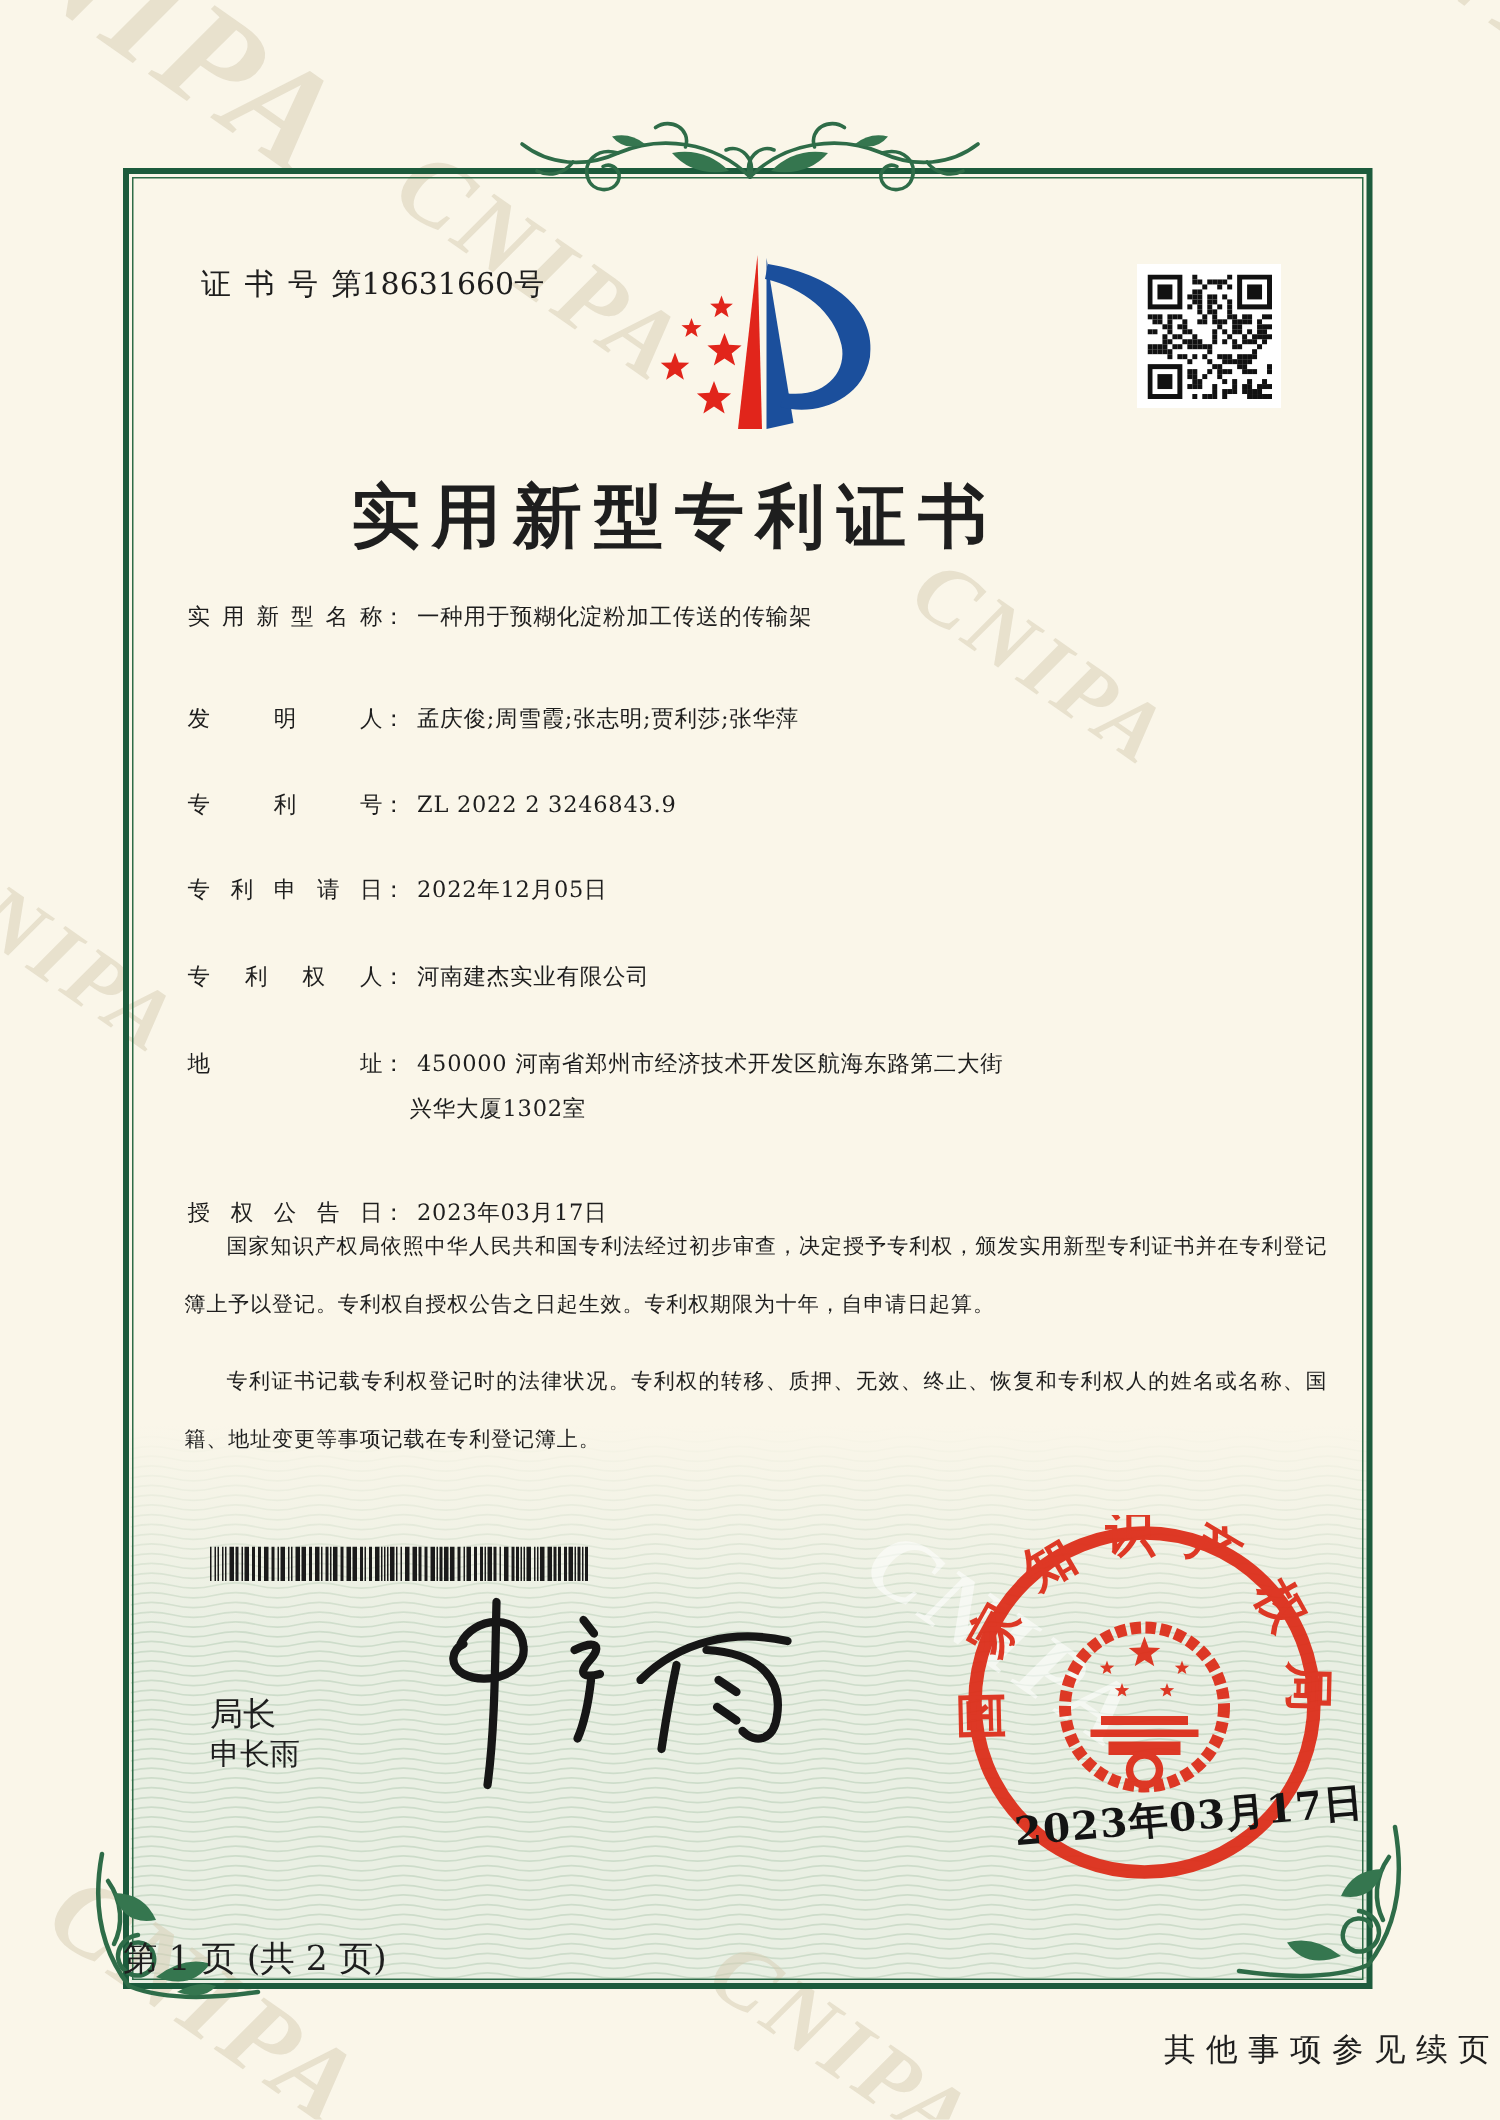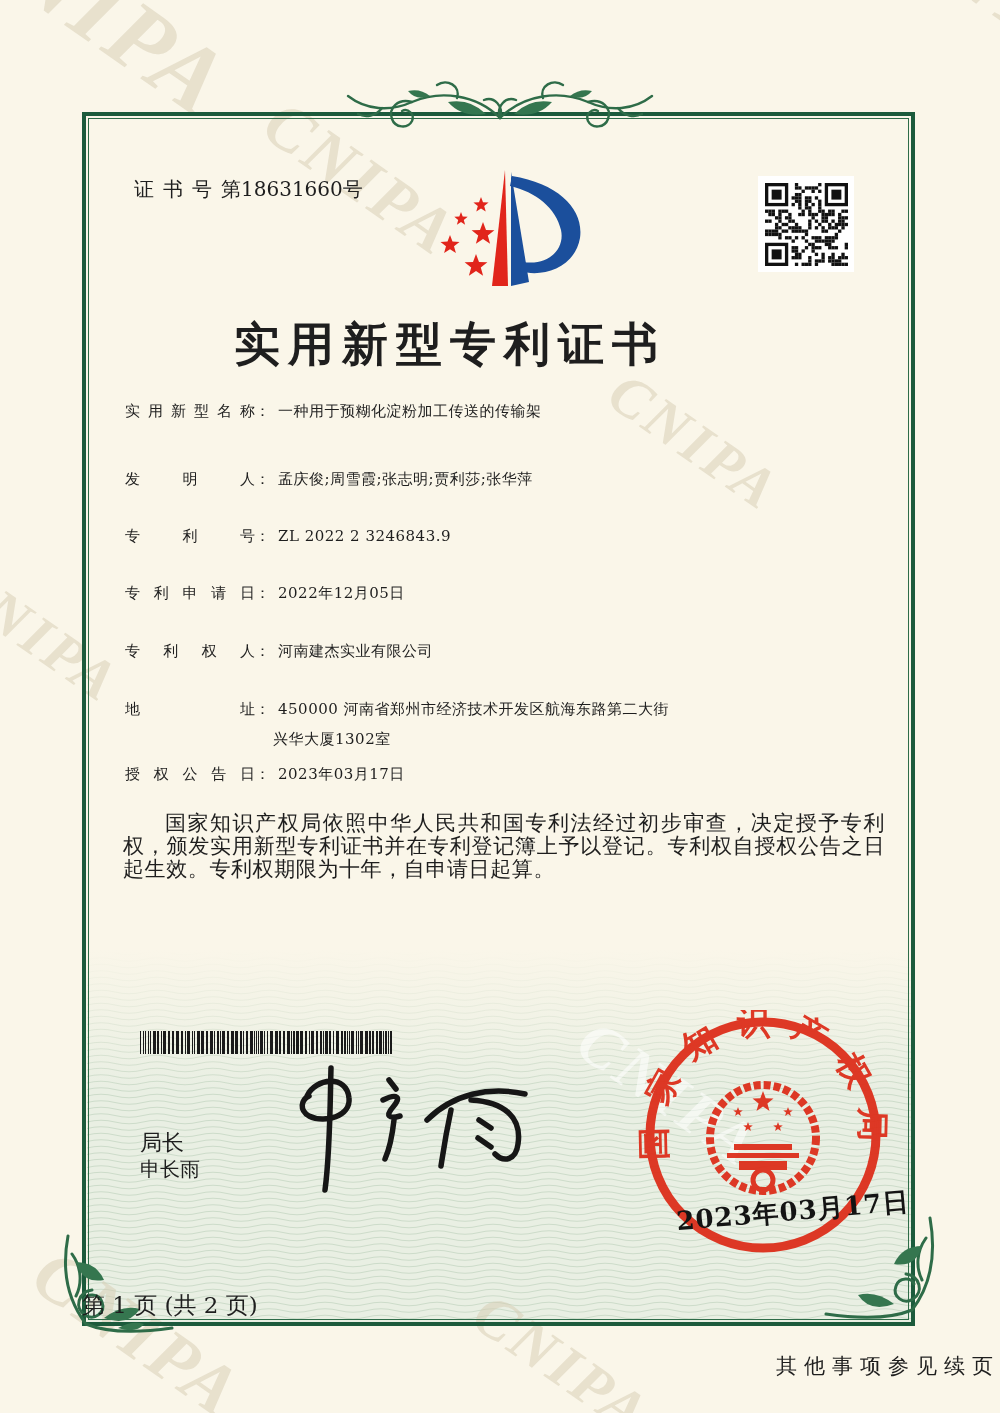--- a/index.html
+++ b/index.html
@@ -42,21 +42,21 @@
   }
   
   .row{position:absolute;left:125px;width:780px;font-size:15px;z-index:5;white-space:nowrap;}
   .flabel{display:inline-block;width:130px;text-align:justify;text-align-last:justify;vertical-align:bottom;}
   .colon{display:inline-block;margin-right:8px;}
   .fvalue{letter-spacing:0.5px;}
   .subpair{position:absolute;left:382px;top:0;}
   
   .bodytext{
     position:absolute;left:123px;top:812px;width:762px;z-index:5;
-    font-size:21px;line-height:23px;text-align:justify;letter-spacing:0.6px;
+    font-size:14px;line-height:39px;text-align:justify;letter-spacing:0.6px;
   }
   .bodytext p{margin:0 0 12px 0;text-indent:2em;}
   
   .barcode{position:absolute;left:140px;top:1031px;z-index:5;}
   
   .sig-title{position:absolute;left:140px;top:1116px;font-size:22px;z-index:5;
     font-family:"Liberation Sans","DejaVu Sans",sans-serif;margin-top:12px;}
   .sig-name{position:absolute;left:140px;top:1156px;font-size:20px;z-index:5;
     font-family:"Liberation Sans","DejaVu Sans",sans-serif;}
   .signature{position:absolute;left:285px;top:1058px;z-index:6;}
@@ -447,26 +447,27 @@
 </div>
 <div class="row" style="top:642px">
   <span class="flabel">专利权人</span><span class="colon">：</span><span class="fvalue">河南建杰实业有限公司</span>
 </div>
 <div class="row" style="top:700px">
   <span class="flabel">地址</span><span class="colon">：</span><span class="fvalue">450000 河南省郑州市经济技术开发区航海东路第二大街</span>
 </div>
 <div class="row" style="top:730px;left:273px;">
   <span class="fvalue">兴华大厦1302室</span>
 </div>
-<div class="row" style="top:765px">
+<div class="row" style="top:799px">
   <span class="flabel">授权公告日</span><span class="colon">：</span><span class="fvalue">2023年03月17日</span>
 </div>
 
 <div class="bodytext">
   <p>国家知识产权局依照中华人民共和国专利法经过初步审查，决定授予专利权，颁发实用新型专利证书并在专利登记簿上予以登记。专利权自授权公告之日起生效。专利权期限为十年，自申请日起算。</p>
+  <p>专利证书记载专利权登记时的法律状况。专利权的转移、质押、无效、终止、恢复和专利权人的姓名或名称、国籍、地址变更等事项记载在专利登记簿上。</p>
 </div>
 
 <div class="barcode">
   <svg id="barsvg" width="258" height="23" xmlns="http://www.w3.org/2000/svg">
       <rect x="0" y="0" width="1" height="23" fill="#1a1a1a"></rect>
       <rect x="3" y="0" width="1" height="23" fill="#1a1a1a"></rect>
       <rect x="5" y="0" width="1" height="23" fill="#1a1a1a"></rect>
       <rect x="8" y="0" width="1" height="23" fill="#1a1a1a"></rect>
       <rect x="10" y="0" width="1" height="23" fill="#1a1a1a"></rect>
       <rect x="13" y="0" width="3" height="23" fill="#1a1a1a"></rect>

